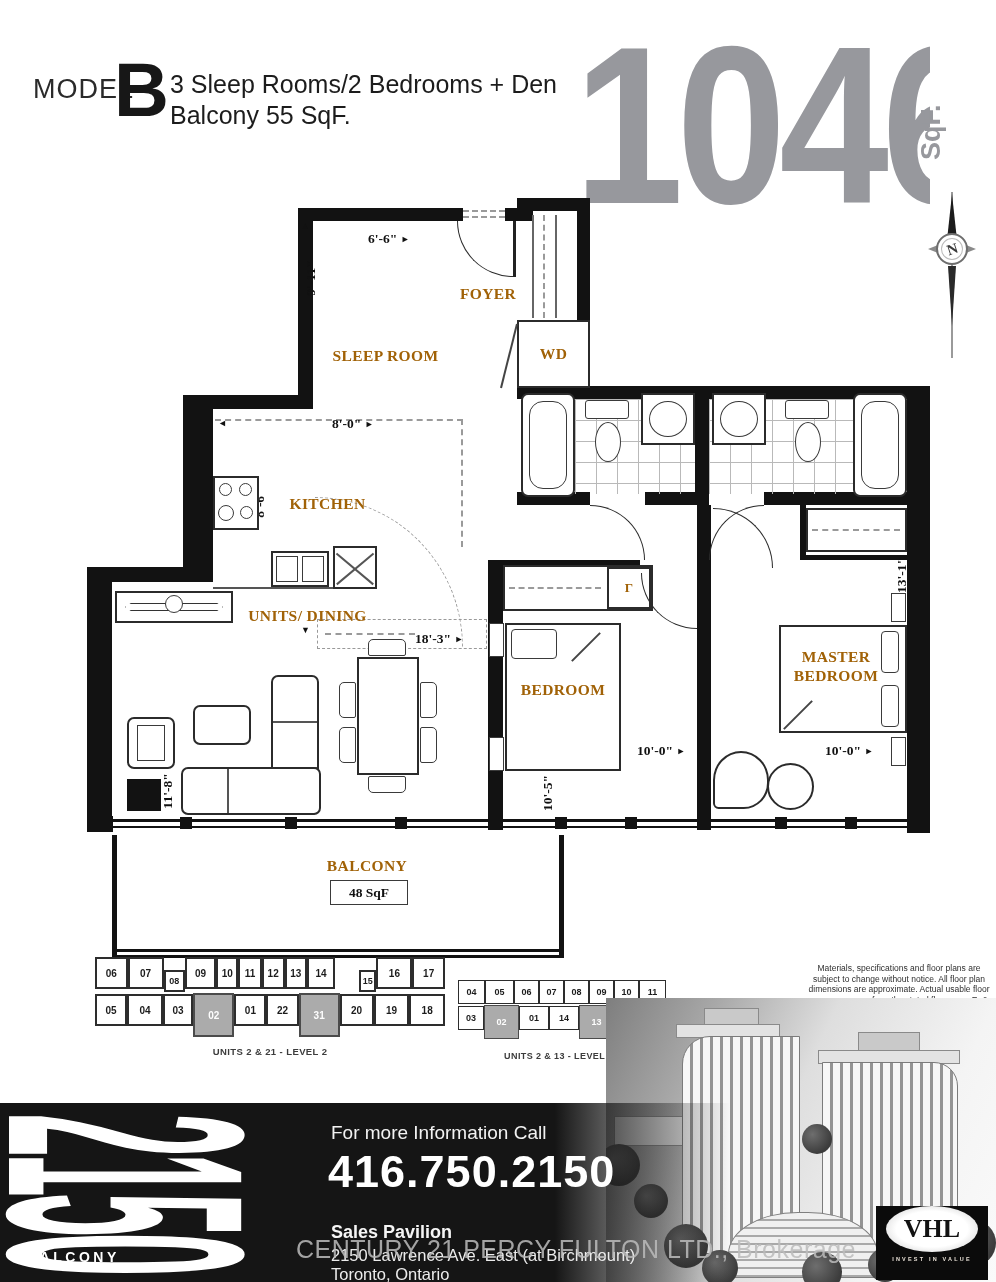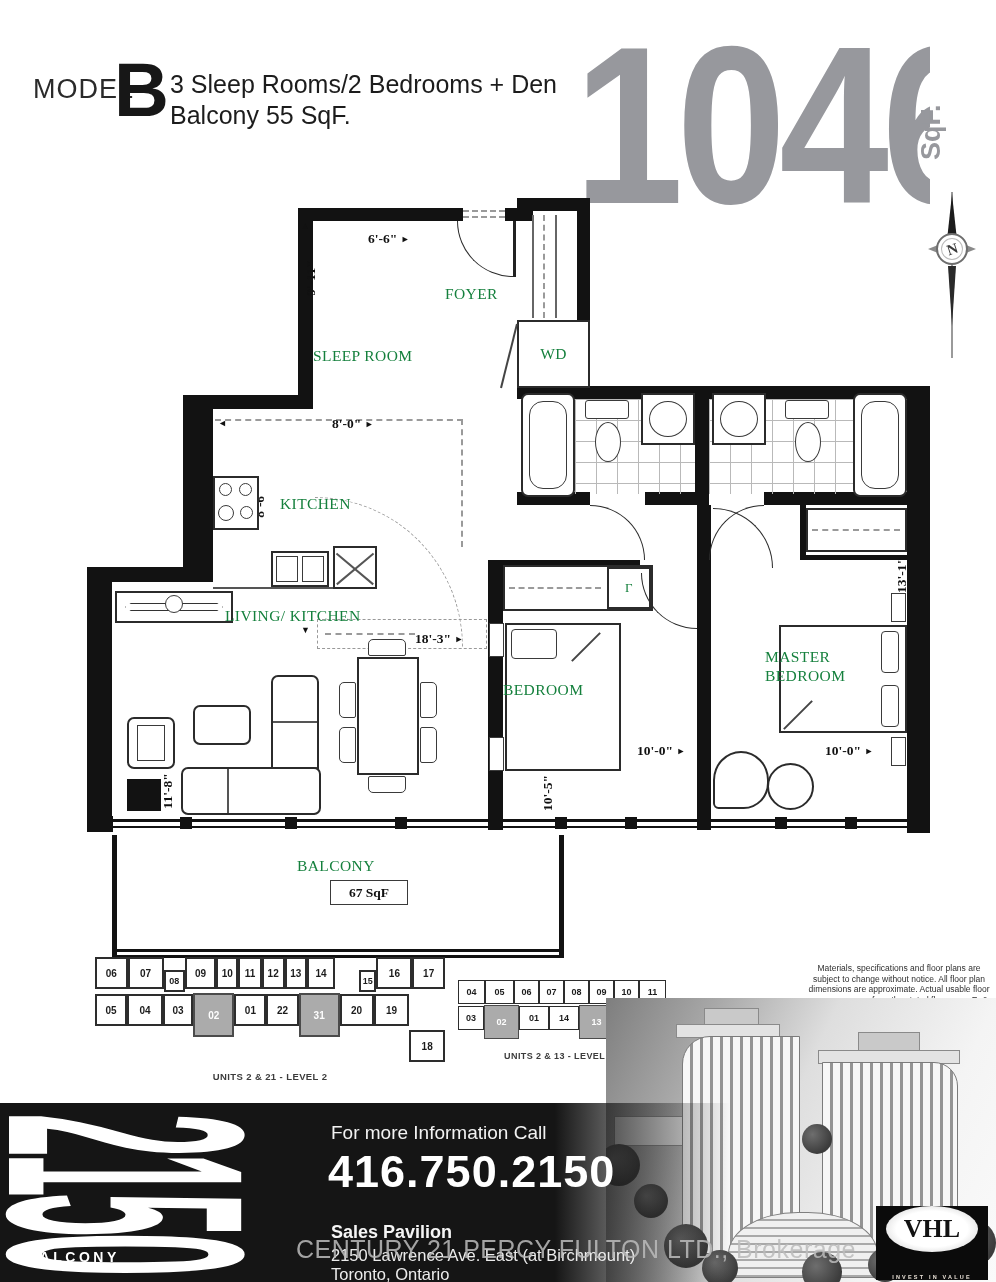--- a/index.html
+++ b/index.html
@@ -36,22 +36,22 @@
       display:flex; align-items:center; justify-content:center; }
   #compass .ring span { font-family:"Liberation Serif",serif; font-weight:bold; font-size:15px;
       color:#3a3a3a; transform:rotate(-18deg); }
 
   
   #plan { left:85px; top:195px; width:845px; height:775px; }
   .w { position:absolute; background:#121212; }
   .thin { position:absolute; background:#121212; }
   .f { position:absolute; border:2px solid #2b2b2b; background:#fff; }
   .f1 { position:absolute; border:1.5px solid #3a3a3a; background:#fff; }
-  .rlabel { position:absolute; font-family:"Liberation Serif",serif; font-weight:normal;
-            font-size:15.5px; letter-spacing:.4px; color:#15803d; white-space:nowrap; }
+  .rlabel { position:absolute; font-family:"Liberation Serif",serif; font-weight:bold;
+            font-size:15.5px; letter-spacing:.4px; color:#a16207; white-space:nowrap; text-align:center; }
   .dim { position:absolute; font-family:"Liberation Serif",serif; font-weight:bold;
          font-size:13.5px; color:#111; white-space:nowrap; }
   .vdim { transform:rotate(-90deg); transform-origin:center; text-align:center; }
   .arrow { font-size:9px; vertical-align:1px; }
   .dashl { position:absolute; border-top:2px dashed #9a9a9a; }
   .dashv { position:absolute; border-left:2px dashed #9a9a9a; }
   .dashbox { position:absolute; border:1.5px dashed #999; }
   .arc { position:absolute; border:0 solid #2b2b2b; }
   .tiles { position:absolute;
       background-image:linear-gradient(#b9b9b9 1px, transparent 1px),
@@ -102,21 +102,21 @@
       transform:translate(-50%,-50%) rotate(90deg) scaleX(0.52) scaleY(2.25); white-space:nowrap; }
   #logo-condos { left:26px; top:1249px; font-size:14px; font-weight:bold; letter-spacing:3.5px; color:#fff; }
   #info-call { left:331px; top:1122px; font-size:19px; color:#f2f2f2; }
   #phone { left:328px; top:1146px; font-size:45px; font-weight:800; letter-spacing:1px; color:#fff; }
   #pavilion { left:331px; top:1222px; font-size:18px; font-weight:bold; color:#f5f5f5; }
   #addr1 { left:331px; top:1246px; font-size:16.5px; color:#ececec;text-align:right; }
   #addr2 { left:331px; top:1265px; font-size:16.5px; color:#ececec; }
   #watermark { left:296px; top:1235px; font-size:25px; letter-spacing:.5px; color:#bcbcbc;
       opacity:.85; white-space:nowrap; z-index:30; }
   #vhl { left:876px; top:1206px; width:112px; height:74px; background:#0b0b0b; z-index:31;
-      display:flex; flex-direction:column; align-items:center; justify-content:space-between; }
+      display:flex; flex-direction:column; align-items:center; justify-content:flex-start; }
   #vhl .oval { width:92px; height:46px; border-radius:50%;
       background:radial-gradient(ellipse at center,#ffffff 55%,#d8d8d8 85%,#9c9c9c 100%);
       display:flex; align-items:center; justify-content:center; }
   #vhl .oval span { font-family:"Liberation Serif",serif; font-weight:bold; font-size:26px; color:#121212; }
   #vhl .tag { margin-top:4px; font-size:5.5px; letter-spacing:2.2px; color:#e8e0d6; font-weight:bold; }
 </style>
 </head>
 <body>
 
 <div class="abs" id="model-label">MODEL</div>
@@ -176,21 +176,21 @@
   <div class="w" style="left:612px;top:618px;width:14px;height:17px"></div>
   <div class="w" style="left:690px;top:622px;width:12px;height:12px"></div>
   <div class="w" style="left:760px;top:622px;width:12px;height:12px"></div>
 
   <div class="thin" style="left:27px;top:640px;width:5px;height:120px"></div>
   <div class="thin" style="left:474px;top:640px;width:5px;height:120px"></div>
   <div class="thin" style="left:27px;top:754px;width:452px;height:3px"></div>
   <div class="thin" style="left:27px;top:760px;width:452px;height:2.5px"></div>
   <div class="rlabel" style="left:212px;top:662px;width:140px">BALCONY</div>
   <div class="f1" style="left:245px;top:685px;width:78px;height:25px;display:flex;align-items:center;justify-content:center">
-    <span class="dim" style="position:static">67 SqF</span>
+    <span class="dim" style="position:static">48 SqF</span>
   </div>
 
   <div class="thin" style="left:447px;top:20px;width:2px;height:103px;background:#666"></div>
   <div class="thin" style="left:470px;top:20px;width:2px;height:103px;background:#666"></div>
   <div class="dashv" style="left:458px;top:20px;height:103px"></div>
   <div class="f" style="left:432px;top:125px;width:73px;height:68px;display:flex;align-items:center;justify-content:center">
     <span class="rlabel" style="position:static">WD</span>
   </div>
   <div class="thin" style="left:423px;top:128px;width:2px;height:66px;background:#444;transform:rotate(14deg)"></div>
 
@@ -297,21 +297,21 @@
   </div>
   <div class="dim" style="left:740px;top:548px">
     <span>10'-0"</span> <span class="arrow">►</span>
   </div>
   <div class="f" style="left:628px;top:556px;width:56px;height:58px;border-radius:50% 50% 45% 10%"></div>
   <div class="f circle" style="left:682px;top:568px;width:47px;height:47px"></div>
 
   <div class="f" style="left:30px;top:396px;width:118px;height:32px"></div>
   <div class="thin" style="left:40px;top:408px;width:98px;height:8px;background:#fff;border:1.5px solid #333;clip-path:polygon(0 50%,6% 0,94% 0,100% 50%,94% 100%,6% 100%)"></div>
   <div class="f1 circle" style="left:80px;top:400px;width:18px;height:18px"></div>
-  <div class="rlabel" style="left:140px;top:412px;width:165px">LIVING/ KITCHEN</div>
+  <div class="rlabel" style="left:140px;top:412px;width:165px">UNITS/ DINING</div>
   <div class="dim" style="left:330px;top:436px">
     <span>18'-3"</span> <span class="arrow">►</span>
   </div>
   <div class="dim vdim" style="left:58px;top:588px;width:50px">
     <span>11'-8"</span>
   </div>
   <div class="f round" style="left:42px;top:522px;width:48px;height:52px"></div>
   <div class="f1" style="left:52px;top:530px;width:28px;height:36px"></div>
   <div class="f round" style="left:108px;top:510px;width:58px;height:40px"></div>
   <div class="f round" style="left:186px;top:480px;width:48px;height:140px"></div>
@@ -347,21 +347,21 @@
     <div class="kp-row bottom">
       <div class="kp-box" style="width: 36px;">05</div>
       <div class="kp-box" style="width: 40px;">04</div>
       <div class="kp-box" style="width: 34px;">03</div>
       <div class="kp-box hl" style="width: 46px;">02</div>
       <div class="kp-box" style="width: 36px;">01</div>
       <div class="kp-box" style="width: 36px;">22</div>
       <div class="kp-box hl" style="width: 46px;">31</div>
       <div class="kp-box" style="width: 38px;">20</div>
       <div class="kp-box" style="width: 40px;">19</div>
-      <div class="kp-box" style="width: 40px; margin-top: 36px;">18</div>
+      <div class="kp-box" style="width: 40px;">18</div>
     </div>
     <div class="kp-cap">UNITS 2 &amp; 21 - LEVEL 2</div>
   </div>
 <div class="keyplan" id="keyplan-2" style="left:458px;top:980px;width:216px">
     <div class="kp-row top">
       <div class="kp-box" style="width: 27px;">04</div>
       <div class="kp-box" style="width: 29px;">05</div>
       <div class="kp-box" style="width: 25px;">06</div>
       <div class="kp-box" style="width: 25px;">07</div>
       <div class="kp-box" style="width: 25px;">08</div>

